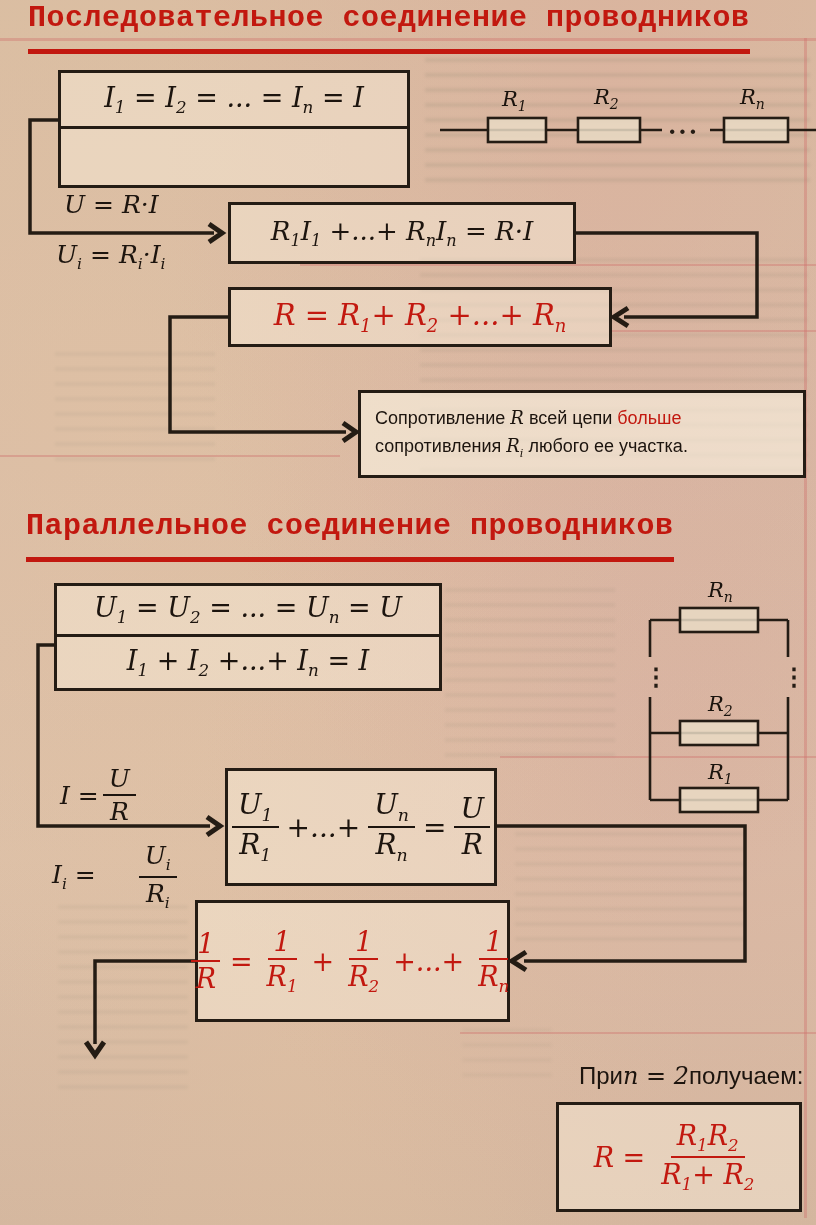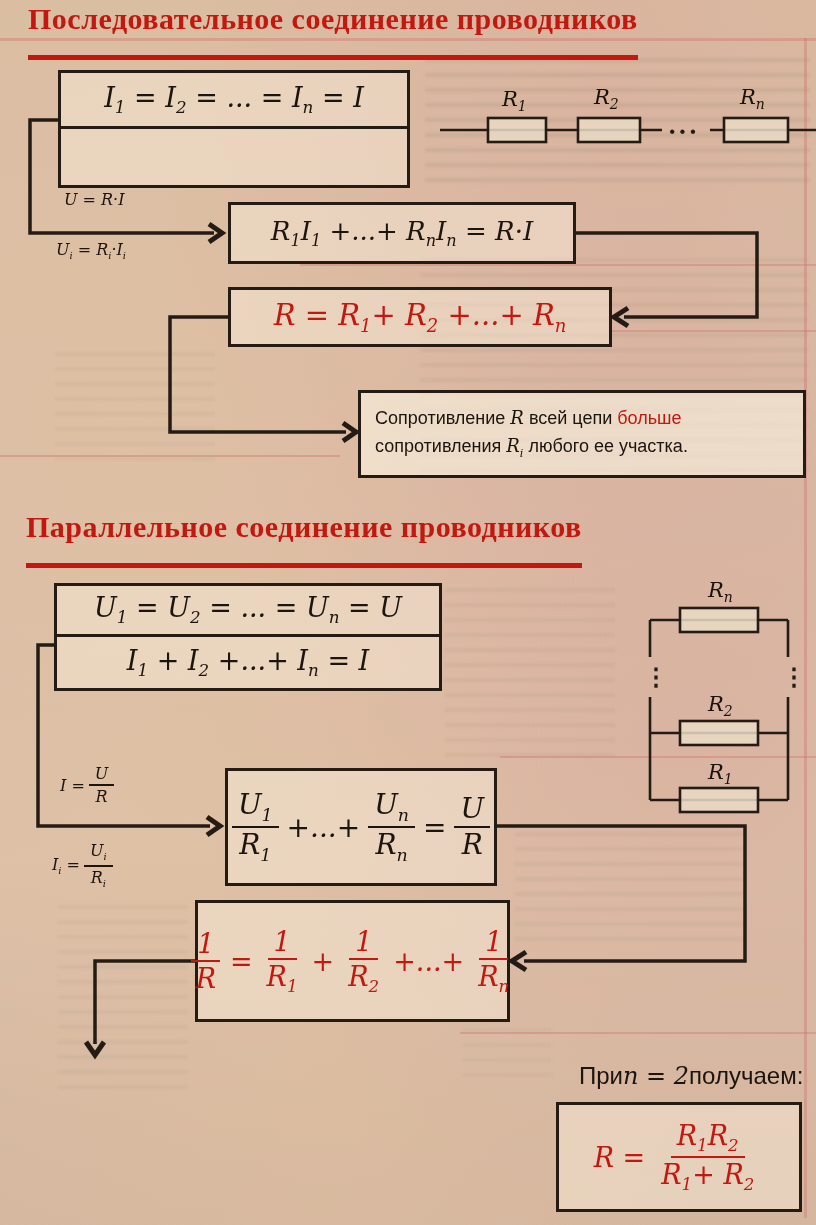--- a/index.html
+++ b/index.html
@@ -8,34 +8,34 @@
     position:relative; width:816px; height:1225px; overflow:hidden; margin:0 auto;
     background:
       radial-gradient(ellipse at 75% 8%,  rgba(219,166,152,.40), transparent 52%),
       radial-gradient(ellipse at 15% 35%, rgba(229,196,163,.45), transparent 55%),
       radial-gradient(ellipse at 85% 62%, rgba(214,163,152,.35), transparent 50%),
       radial-gradient(ellipse at 40% 85%, rgba(226,192,160,.40), transparent 55%),
       linear-gradient(180deg,#d9bda2 0%,#d8bca6 38%,#dcc0a8 70%,#d4b79f 100%);
     font-family:"DejaVu Serif", serif; color:#1c140e;
   }
   .title {
-    position:absolute; font-family:Liberation Serif, serif; font-weight:bold;
+    position:absolute; font-family:Liberation Mono, monospace; font-weight:bold;
     font-size:30px; letter-spacing:.5px; color:#c2180f;
-    border-bottom:5px solid #c2180f; padding-bottom:20px; line-height:1.1;
+    border-bottom:5px solid #c2180f; padding-bottom:14px; line-height:1.1;
   }
   .box {
     position:absolute; border:3px solid #241c14; background:rgba(248,239,220,.48);
   }
   .row { display:flex; align-items:center; justify-content:center; }
   .fm { font-style:italic; }
   sub { font-size:.62em; }
   .red { color:#c2180f; }
   .lawrow { height:50%; display:flex; align-items:center; justify-content:center; font-size:27px; }
   .lawrow.divided { border-bottom:3px solid #241c14; }
-  .sideformula { position:absolute; display:flex; align-items:center; font-size:16px; }
+  .sideformula { position:absolute; display:flex; align-items:center; font-size:25px; }
   .frac { display:inline-flex; flex-direction:column; align-items:center; line-height:1.08; margin:0 4px; }
   .frac .num { padding:0 6px 2px; border-bottom:2.5px solid currentColor; }
   .frac .den { padding:2px 6px 0; }
   .op { margin:0 4px; }
   .concl { font-family:"Liberation Sans", sans-serif; font-size:18px; line-height:1.5;
            padding:11px 14px; background:rgba(250,243,226,.62); }
   .concl .fm { font-family:"DejaVu Serif", serif; }
   .n2label { position:absolute; font-family:"Liberation Sans", sans-serif; font-size:24px; display:flex; align-items:baseline;margin-left:27px; }
   .n2label .fm { font-family:"DejaVu Serif", serif; }
   .circuit { position:absolute; }
@@ -155,21 +155,21 @@
     <text class="cdots" x="160" y="120">⋮</text>
   </svg>
 
   <div class="sideformula" style="left:60px;top:765px;">
     <span class="fm">I =</span>
     <span class="frac">
         <span class="num fm">U</span>
         <span class="den fm">R</span>
       </span>
   </div>
-  <div class="sideformula" style="left:52px;top:842px;">
+  <div class="sideformula" style="left:52px;top:842px;gap:39px;">
     <span class="fm">I<sub>i</sub> =</span>
     <span class="frac">
         <span class="num fm">U<sub>i</sub></span>
         <span class="den fm">R<sub>i</sub></span>
       </span>
   </div>
 
   <div class="box row" style="left:225px;top:768px;width:272px;height:118px;font-size:28px;">
     <span class="frac">
         <span class="num fm">U<sub>1</sub></span>

